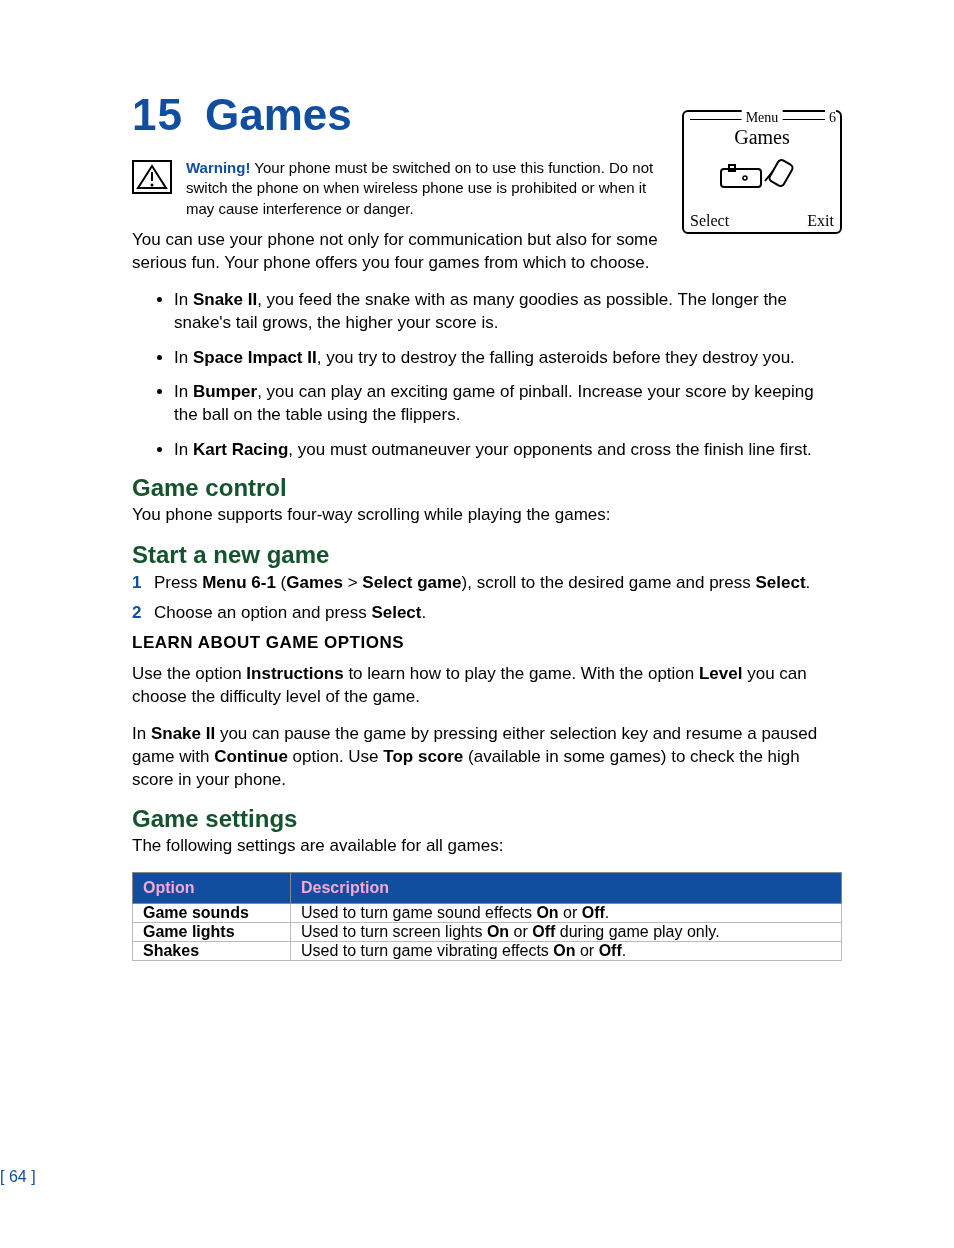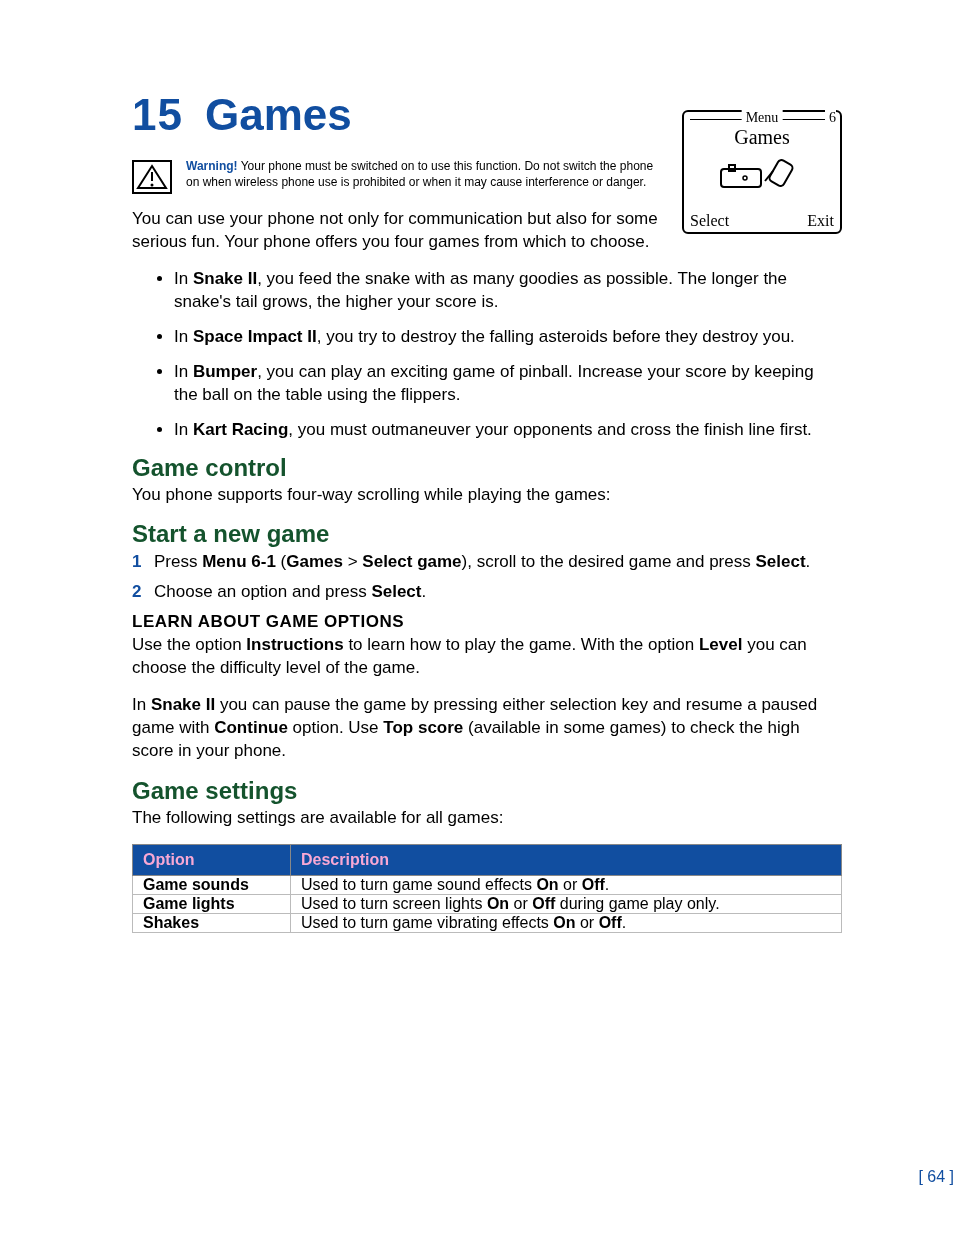--- a/index.html
+++ b/index.html
@@ -30,21 +30,21 @@
     align-items: flex-start;
     gap: 14px;
     margin-bottom: 10px;
   }
   .warning-icon-box {
     width: 40px;
     flex: 0 0 40px;
     padding-top: 2px;
   }
   .warning-text {
-    font-size: 12px;
+    font-size: 15px;
     line-height: 1.35;
   }
   .warning-label {
     color: #114ea0;
     font-weight: 700;
   }
   .intro-block {
     display: flex;
     align-items: flex-start;
     gap: 14px;
@@ -146,21 +146,21 @@
     position: absolute;
     left: 0;
     color: #114ea0;
     font-weight: 700;
   }
   h3.subsection {
     font-size: 17px;
     font-weight: 700;
     letter-spacing: 0.5px;
     margin-top: 6px;
-    margin-bottom: 2px;
+    margin-bottom: 10px;
   }
   table.settings {
     width: 100%;
     border-collapse: collapse;
     margin-top: 4px;
   }
   table.settings th {
     background: #114ea0;
     color: #f9a8d4;
     text-align: left;
@@ -176,21 +176,21 @@
     vertical-align: top;
   }
   table.settings td.opt {
     font-weight: 700;
     width: 158px;
   }
   .page-number {
     position: absolute;
     bottom: 62px;
     left: 0; right: 0;
-    text-align: right;
+    text-align: left;
     color: #114ea0;
     font-size: 16px;
   }
 </style>
 </head>
 <body>
 
 <div class="page">
 
   <h1 class="chapter-title">

